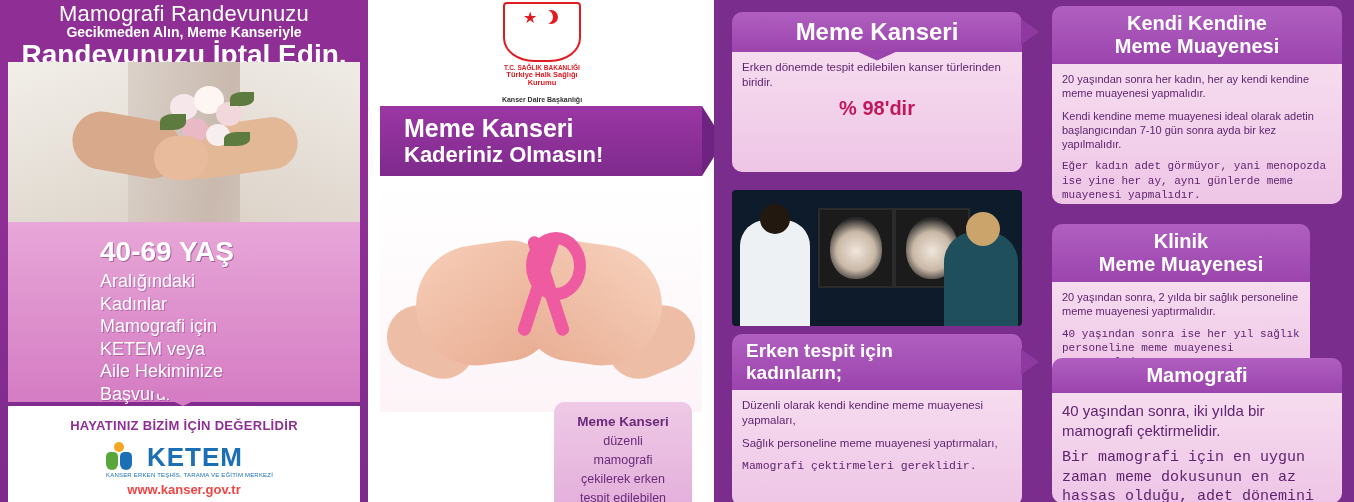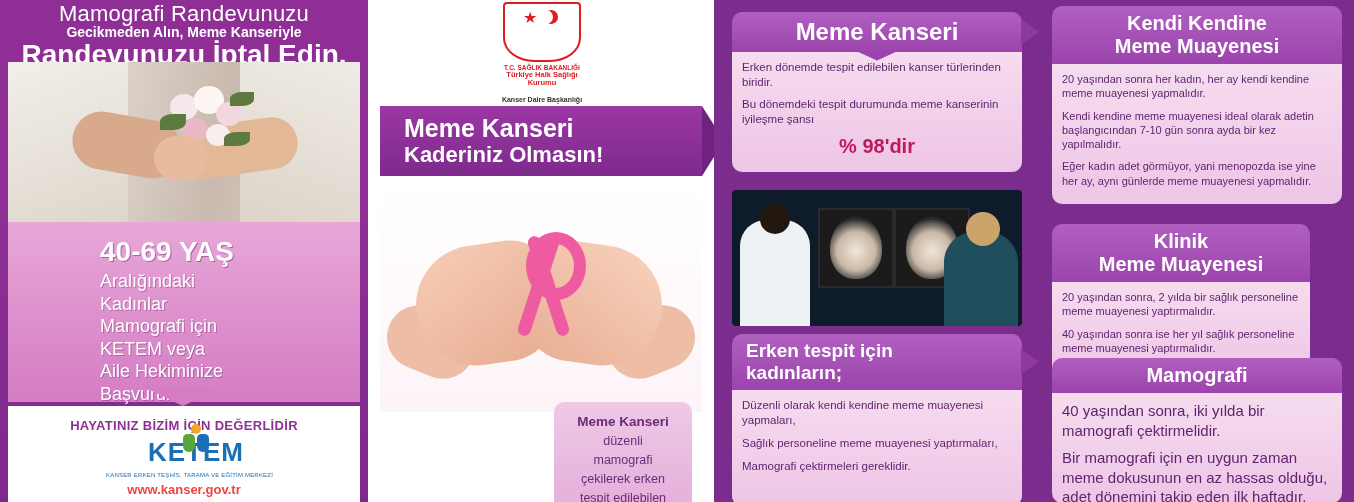--- a/index.html
+++ b/index.html
@@ -55,22 +55,22 @@
   }
 
   .slogan{
     position:absolute;left:8px;top:406px;width:352px;height:96px;background:#ffffff;
   }
   .slogan .txt{
     position:absolute;left:0;top:12px;width:352px;text-align:center;
     color:#8f2f96;font-size:13px;font-weight:bold;letter-spacing:.3px;
   }
   .ketem{
-    position:absolute;left:98px;top:18px;width:180px;height:34px;
-    display:flex;align-items:center;gap:15px;flex-direction:column;
+    position:absolute;left:98px;top:34px;width:180px;height:34px;
+    display:flex;align-items:center;gap:15px;
   }
   .ketem .mark{width:26px;height:30px;position:relative;}
   .ketem .mark i{position:absolute;border-radius:50%;display:block;}
   .ketem .word{color:#1b6fb5;font-size:26px;font-weight:bold;letter-spacing:1px;line-height:1;}
   .ketem-sub{
     position:absolute;left:98px;top:66px;width:200px;color:#1b6fb5;font-size:6px;letter-spacing:.2px;
   }
   .ketem-url{
     position:absolute;left:0;top:76px;width:352px;text-align:center;
     color:#ef4444;font-size:13px;font-weight:bold;
@@ -135,21 +135,21 @@
   }
   .card .hdr .arrow{
     position:absolute;right:-17px;top:50%;transform:translateY(-50%);
     width:18px;height:26px;background:#8d39a0;clip-path:polygon(0 0,100% 50%,0 100%);
   }
   .card .body{
     background:linear-gradient(180deg,#f6dcef,#eec5e6);
     border-radius:0 0 10px 10px;color:#5f2470;padding:8px 10px;box-sizing:border-box;
   }
   .card .body p{margin:0 0 8px 0;line-height:1.3;}
-  .card .body p:last-child{margin-bottom:0;}
+  .card .body p:last-child{margin-bottom:0;font-family:Liberation Mono, monospace;}
 
   
   #card-mk{left:18px;top:12px;width:290px;}
   #card-mk .hdr{font-size:24px;}
   #card-mk .body{height:120px;font-size:11.5px;}
   #card-mk .stat{color:#c2185b;font-size:20px;font-weight:bold;text-align:center;margin-top:2px;}
 
   #photo-doc{
     position:absolute;left:18px;top:190px;width:290px;height:136px;
     background:#0d1b2b;border-radius:4px;overflow:hidden;
@@ -283,21 +283,20 @@
   <div class="right">
 
     <div class="card" id="card-mk">
       <div class="hdr">
         <span>Meme Kanseri</span>
         <span class="arrow"></span>
         <span class="hdr-notch"></span>
       </div>
       <div class="body">
         <p>Erken dönemde tespit edilebilen kanser türlerinden biridir.</p>
-        <p>Bu dönemdeki tespit durumunda meme kanserinin iyileşme şansı</p>
         <div class="stat">% 98'dir</div>
       </div>
     </div>
 
     <div id="photo-doc">
       <div class="screen s1">
           <div class="mammo"></div>
         </div>
       <div class="screen s2">
           <div class="mammo"></div>

